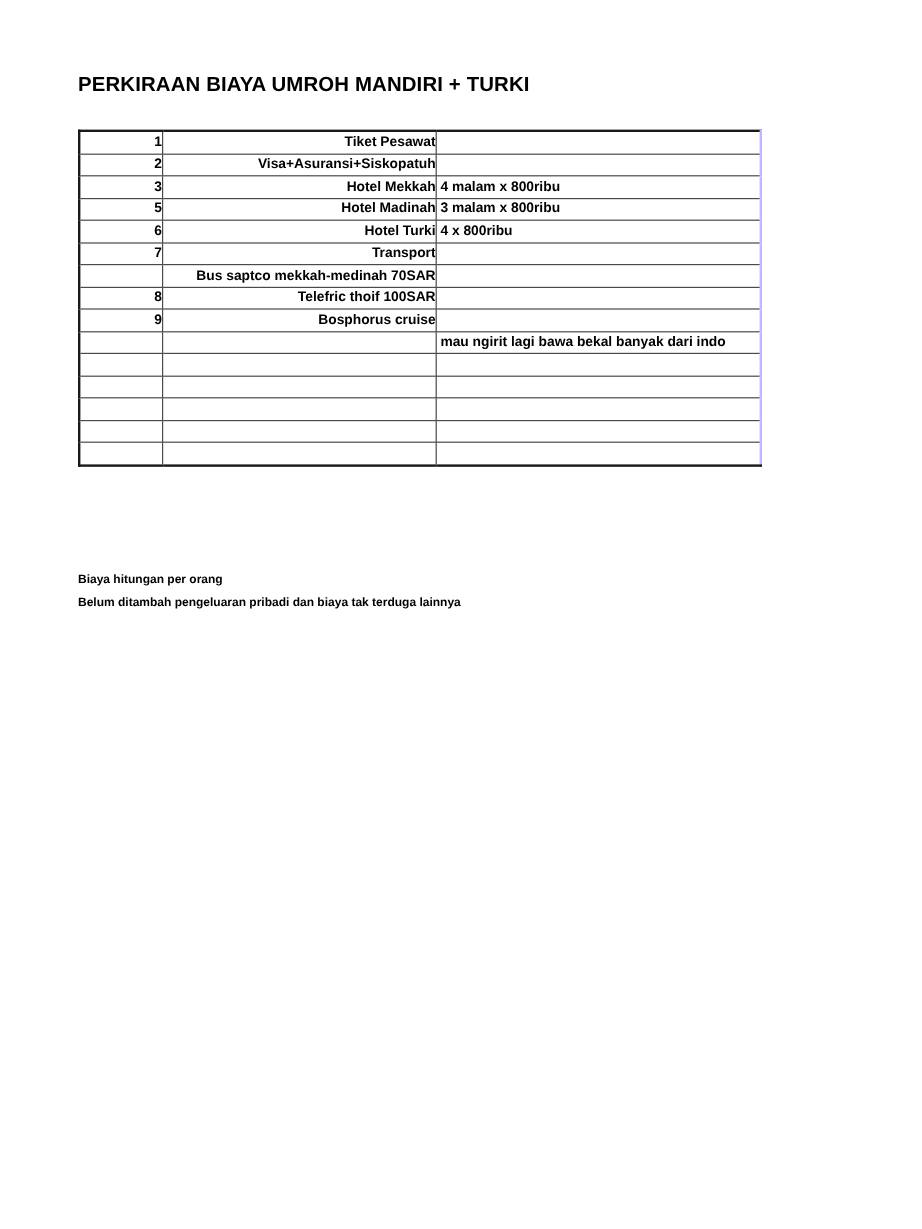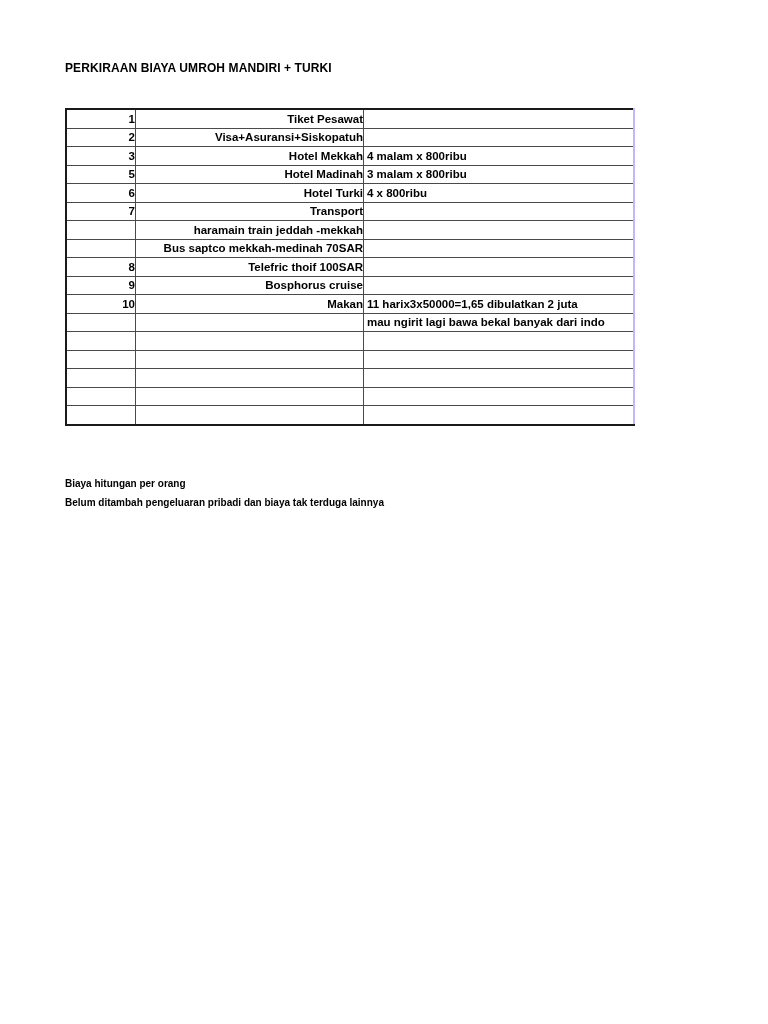--- a/index.html
+++ b/index.html
@@ -17,21 +17,21 @@
   }
   #page {
     position: absolute;
     inset: 0;
     background: #ffffff;
   }
   .doc-title {
     position: absolute;
     left: 65px;
     top: 61px;
-    font-size: 12px;
+    font-size: 17px;
     font-weight: bold;
     letter-spacing: 0.1px;
     white-space: nowrap;
     color: #000000;
   }
   .sheet-table {
     position: absolute;
     left: 65px;
     top: 108px;
     width: 557px;
@@ -122,42 +122,32 @@
           <td class="col-desc">Hotel Turki</td>
           <td class="col-note">4 x 800ribu</td>
         </tr>
         <tr>
           <td class="col-num">7</td>
           <td class="col-desc">Transport</td>
           <td class="col-note"></td>
         </tr>
         <tr>
           <td class="col-num"></td>
-          <td class="col-desc">haramain train jeddah -mekkah</td>
-          <td class="col-note"></td>
-        </tr>
-        <tr>
-          <td class="col-num"></td>
           <td class="col-desc">Bus saptco mekkah-medinah 70SAR</td>
           <td class="col-note"></td>
         </tr>
         <tr>
           <td class="col-num">8</td>
           <td class="col-desc">Telefric thoif 100SAR</td>
           <td class="col-note"></td>
         </tr>
         <tr>
           <td class="col-num">9</td>
           <td class="col-desc">Bosphorus cruise</td>
           <td class="col-note"></td>
-        </tr>
-        <tr>
-          <td class="col-num">10</td>
-          <td class="col-desc">Makan</td>
-          <td class="col-note">11 harix3x50000=1,65 dibulatkan 2 juta</td>
         </tr>
         <tr>
           <td class="col-num"></td>
           <td class="col-desc"></td>
           <td class="col-note">mau ngirit lagi bawa bekal banyak dari indo</td>
         </tr>
         <tr>
           <td class="col-num"></td>
           <td class="col-desc"></td>
           <td class="col-note"></td>

